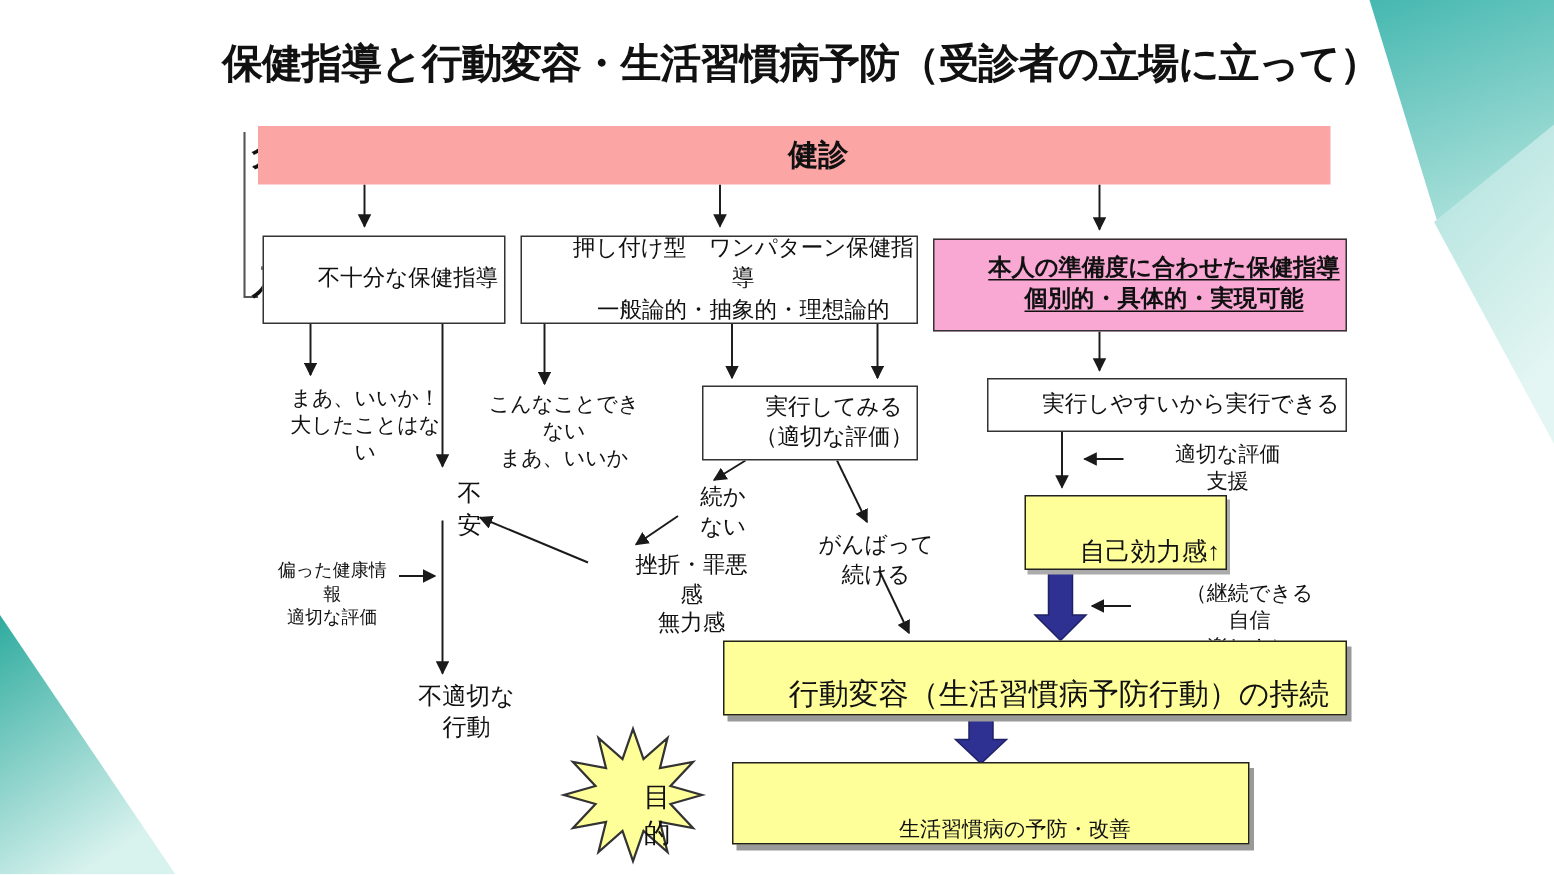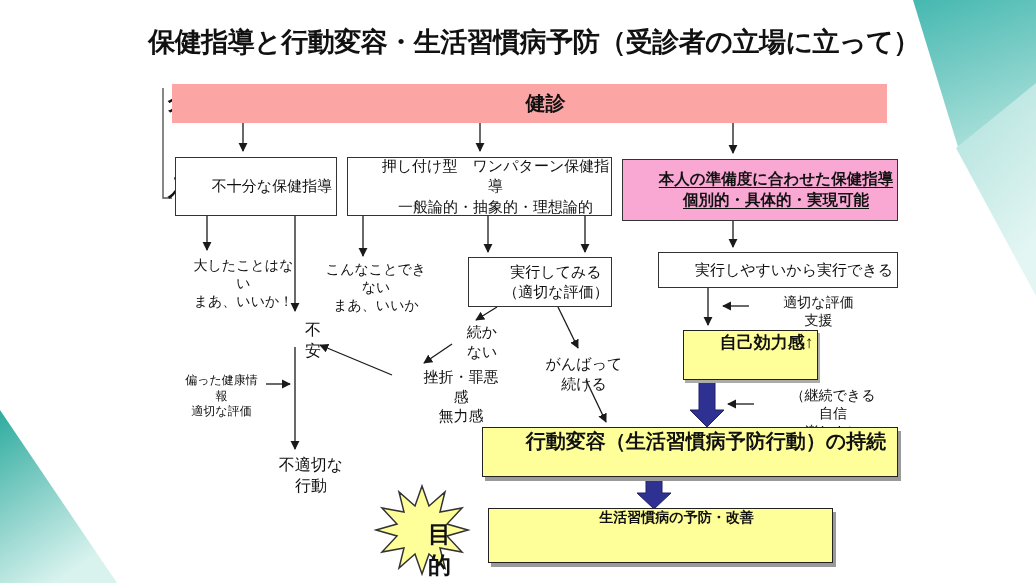--- a/index.html
+++ b/index.html
@@ -22,32 +22,32 @@
   .wbox {
     display:flex; flex-direction:column; align-items:center; justify-content:center;
     background:#ffffff; border:1.3px solid #333; text-align:center;
     font-size:15px; line-height:1.35;
   }
   .cyanbox {
     background:#f9a8d4; font-weight:700; font-size:15.5px;
   }
   .cyanbox div { text-decoration:underline; text-underline-offset:3px; }
   .ybox {
-    display:flex; align-items:flex-start; justify-content:center;
-    background:#FFFF99; border:1.3px solid #222; text-align:center; font-weight:700;
+    display:flex; align-items:flex-end; justify-content:center;
+    background:#FFFF99; border:1.3px solid #222; text-align:center; font-weight:400;
   }
   .note {
     text-align:center; line-height:1.3; font-size:14px;
   }
   .big-label { font-size:16px; }
   .kainyu { font-size:21px; font-weight:700; }
   .shadow-lg { box-shadow:3px 4px 0 #9a9a9a; }
   .shadow-sm { box-shadow:2px 3px 0 #ababab; }
   .burst-label {
-    text-align:center; font-weight:700; font-size:23px;
+    text-align:center; font-weight:400; font-size:18px;
   }
 </style>
 </head>
 <body>
 
 <div id="stage">
 
   <svg id="flow-svg" width="1036" height="583" viewBox="0 0 1036 583">
     <defs>
       <marker id="arw" viewBox="0 0 10 10" markerWidth="7" markerHeight="7" refX="9" refY="5" orient="auto">
@@ -118,22 +118,22 @@
     <div>押し付け型　ワンパターン保健指導</div>
     <div>一般論的・抽象的・理想論的</div>
   </div>
 
   <div class="node wbox cyanbox" style="left:622px; top:159px; width:276px; height:62px;">
     <div>本人の準備度に合わせた保健指導</div>
     <div>個別的・具体的・実現可能</div>
   </div>
 
   <div class="node note" style="left:155px; top:256px; width:145px;">
+    <div>まあ、いいか！</div>
     <div>大したことはない</div>
-    <div>まあ、いいか！</div>
   </div>
 
   <div class="node note" style="left:290px; top:260px; width:140px;">
     <div>こんなことできない</div>
     <div>まあ、いいか</div>
   </div>
 
   <div class="node wbox" style="left:468px; top:257px; width:144px; height:50px;">
     <div>実行してみる</div>
     <div>（適切な評価）</div>

